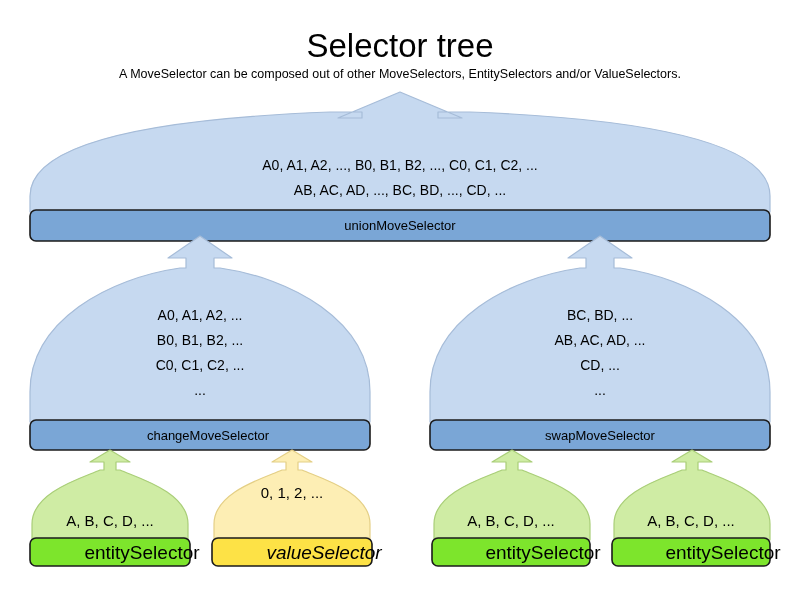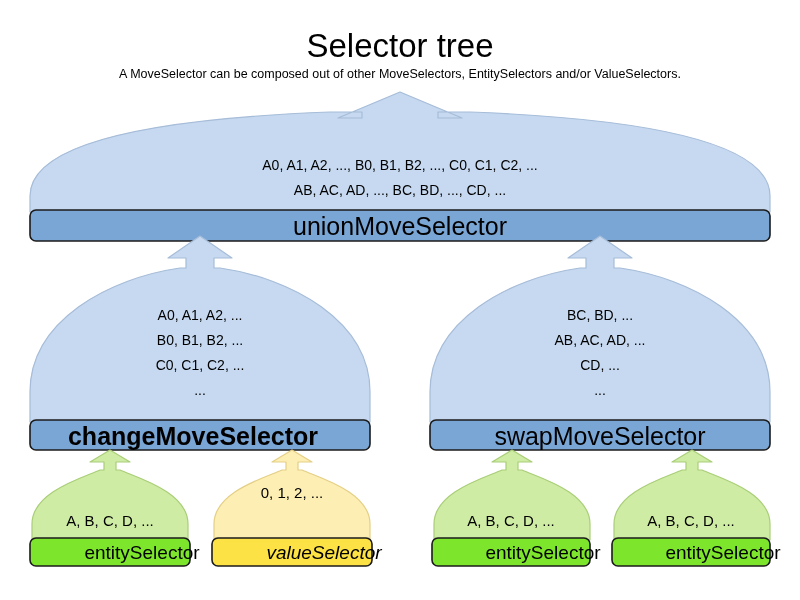--- a/index.html
+++ b/index.html
@@ -55,21 +55,21 @@
     color: #000000;
     white-space: nowrap;
   }
   .dome-text.leaf {
     font-size: 15px;
     line-height: 22px;
   }
   .bar-label {
     position: absolute;
     text-align: center;
-    font-size: 25px;
+    font-size: 13px;
     line-height: 30px;
     color: #000000;
     white-space: nowrap;
   }
   .bar-label.leaf {
     font-size: 19px;
     line-height: 28px;
     padding-left: 32px;
   }
 </style>
@@ -202,21 +202,21 @@
     <div>AB, AC, AD, ..., BC, BD, ..., CD, ...</div>
   </div>
   <div class="bar-label" style="left:30px; top:211px; width:740px;">unionMoveSelector</div>
 
   <div class="dome-text" style="left:30px; top:303px; width:340px;">
     <div>A0, A1, A2, ...</div>
     <div>B0, B1, B2, ...</div>
     <div>C0, C1, C2, ...</div>
     <div>...</div>
   </div>
-  <div class="bar-label" style="left:23px; top:421px; width:340px;font-weight:bold;">changeMoveSelector</div>
+  <div class="bar-label" style="left:38px; top:421px; width:340px;">changeMoveSelector</div>
 
   <div class="dome-text" style="left:430px; top:303px; width:340px;">
     <div>BC, BD, ...</div>
     <div>AB, AC, AD, ...</div>
     <div>CD, ...</div>
     <div>...</div>
   </div>
   <div class="bar-label" style="left:430px; top:421px; width:340px;">swapMoveSelector</div>
 
   <div class="dome-text leaf" style="left:30px; top:510px; width:160px;">A, B, C, D, ...</div>

